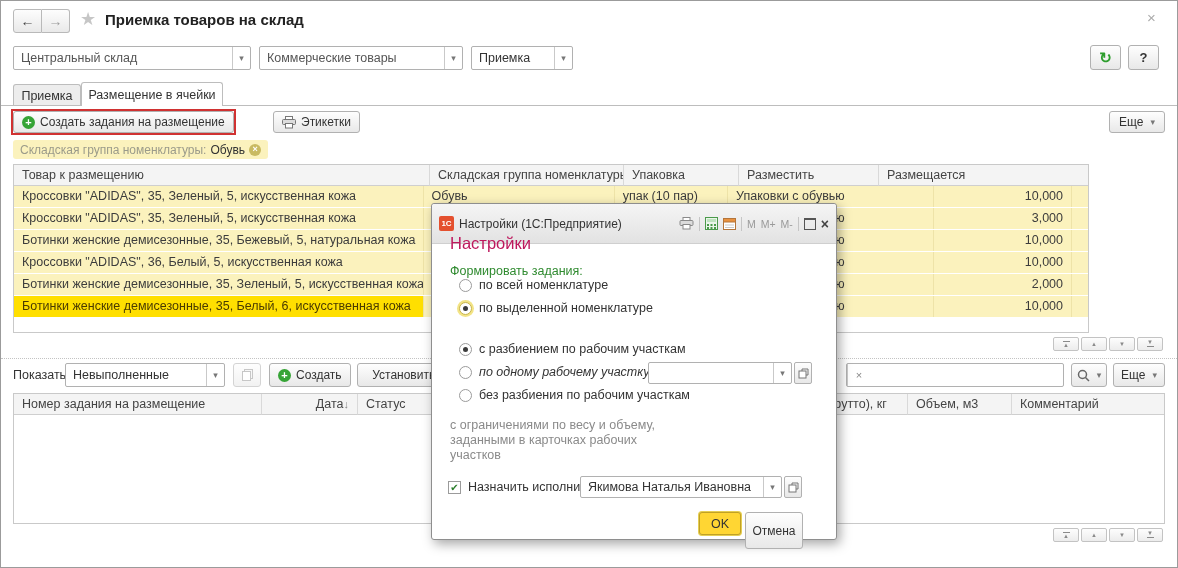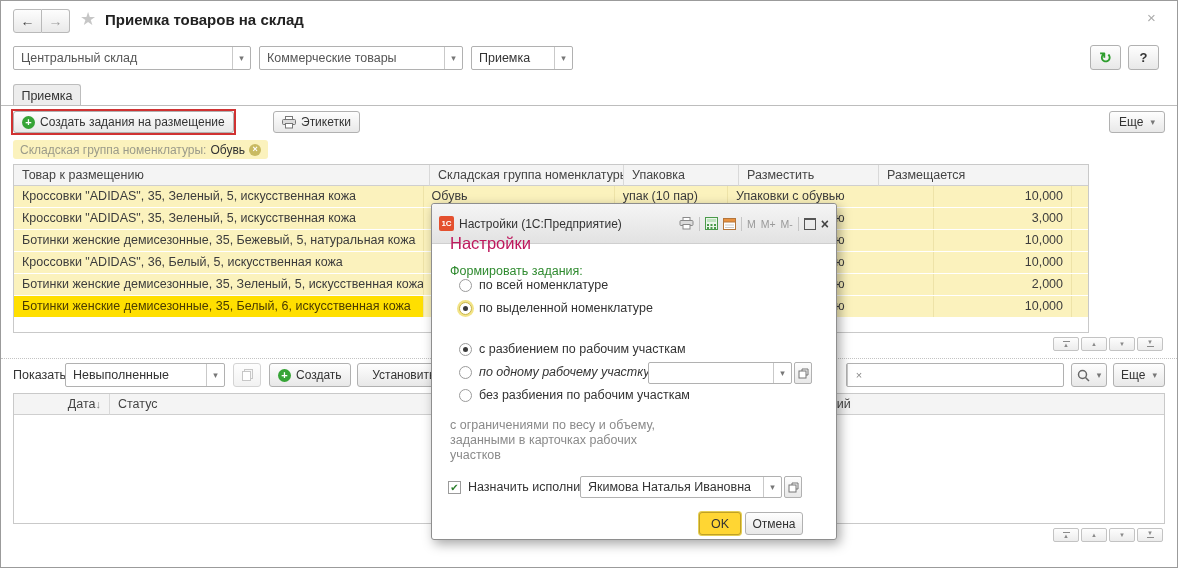--- a/index.html
+++ b/index.html
@@ -144,20 +144,23 @@
   <div class="abs btn sq" style="left:1089px;top:44px;width:31px;height:25px;">
     <span class="refresh-g">↻</span>
   </div>
   <div class="abs btn sq" style="left:1127px;top:44px;width:31px;height:25px;">
     <span class="help-g">?</span>
   </div>
 
   <div class="abs tab inactive" style="left:12px;top:83px;width:68px;">
     <span>Приемка</span>
   </div>
+  <div class="abs tab active" style="left:80px;top:81px;width:142px;">
+    <span>Размещение в ячейки</span>
+  </div>
   <div class="abs tabline" style="left:0;width:1178px;top:104px;"></div>
 
   <div class="abs redbox" style="left:10px;top:108px;">
     <div class="btn">
       <span class="plus">+</span>
       <span>Создать задания на размещение</span>
     </div>
   </div>
   <div class="abs btn" style="left:272px;top:110px;height:22px;">
     <svg width="14" height="13">
@@ -283,20 +286,21 @@
       </svg>
     <span class="arr2">▾</span>
   </div>
   <div class="abs btn" style="left:1112px;top:362px;width:52px;height:24px;">
     <span>Еще</span>
     <span class="arr2">▾</span>
   </div>
 
   <div class="abs ttable" style="left:12px;top:392px;width:1152px;height:131px;">
     <div class="t-head">
+      <div class="tc tc1">Номер задания на размещение</div>
       <div class="tc tc2">
         <span>Дата</span>
         <span class="sort">↓</span>
       </div>
       <div class="tc tc3">Статус</div>
       <div class="tc tc4">Вес (брутто), кг</div>
       <div class="tc tc5">Объем, м3</div>
       <div class="tc tc6">Комментарий</div>
     </div>
     <div class="t-body"></div>
@@ -403,18 +407,18 @@
     <span class="abs openbtn" style="left:352px;top:272px;">
       <svg width="11" height="11">
           <rect x="1" y="3" width="7" height="7" fill="#fff" stroke="#777"></rect>
           <path d="M4 3V1h6v6h-2" fill="none" stroke="#777"></path>
         </svg>
     </span>
 
     <div class="abs btn ok" style="left:267px;top:308px;width:42px;height:23px;">
       <span>OK</span>
     </div>
-    <div class="abs btn" style="left:313px;top:308px;width:58px;height:23px;">
+    <div class="abs btn" style="left:313px;top:308px;width:58px;height:37px;">
       <span>Отмена</span>
     </div>
   </div>
 
 </div>
 
 </body></html>

